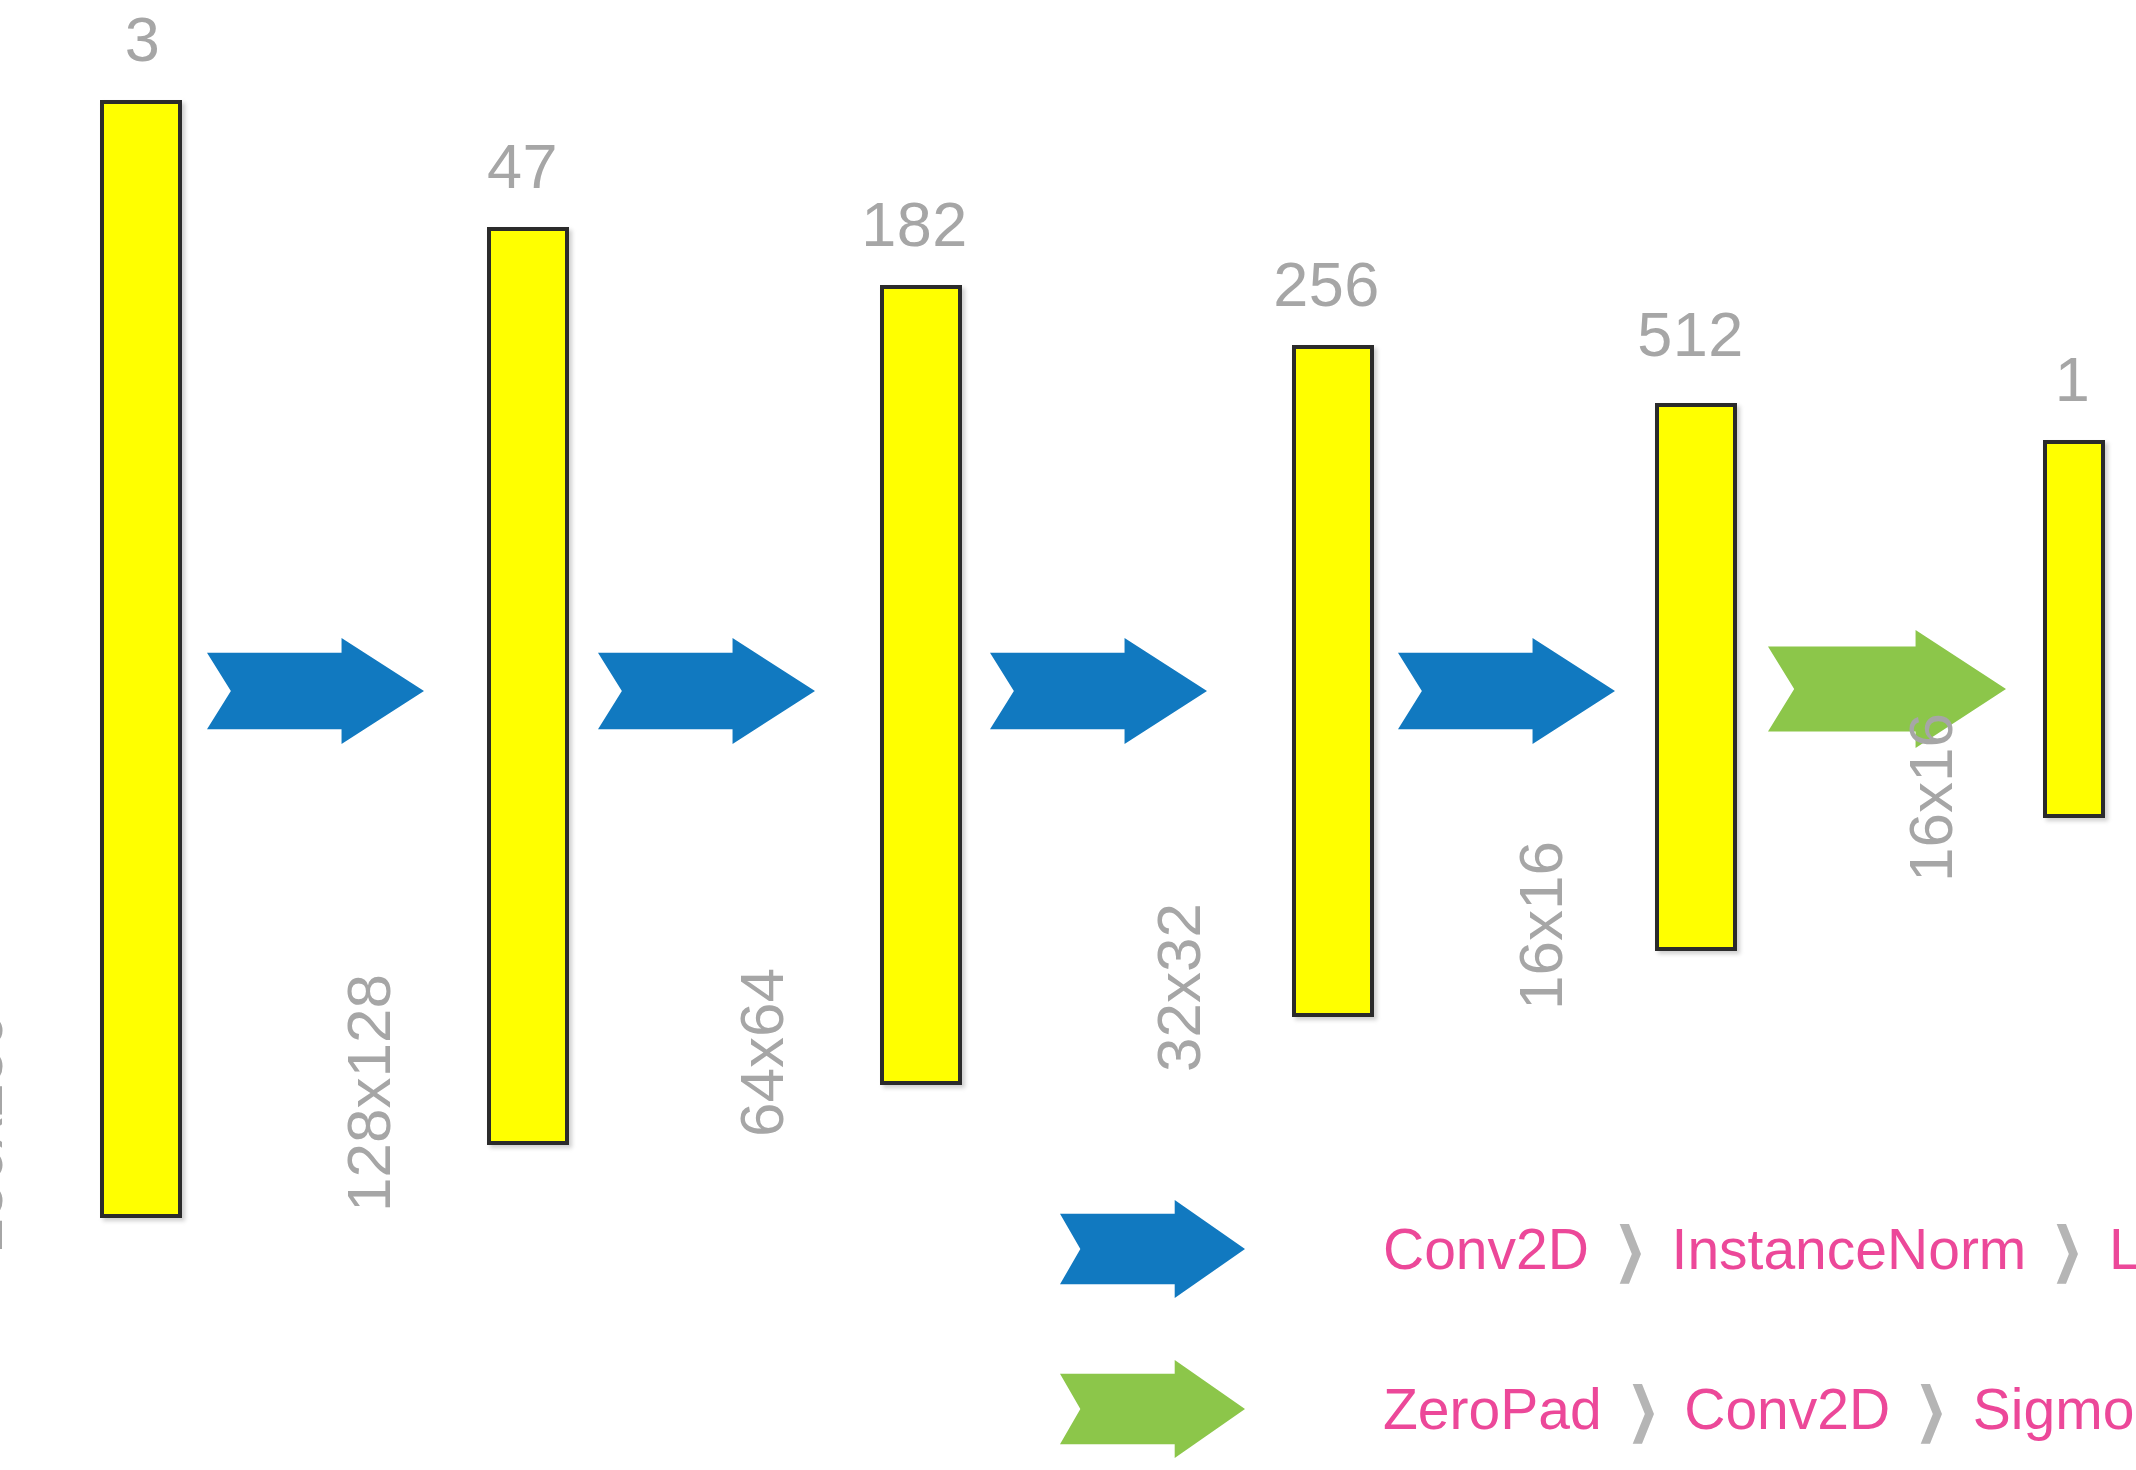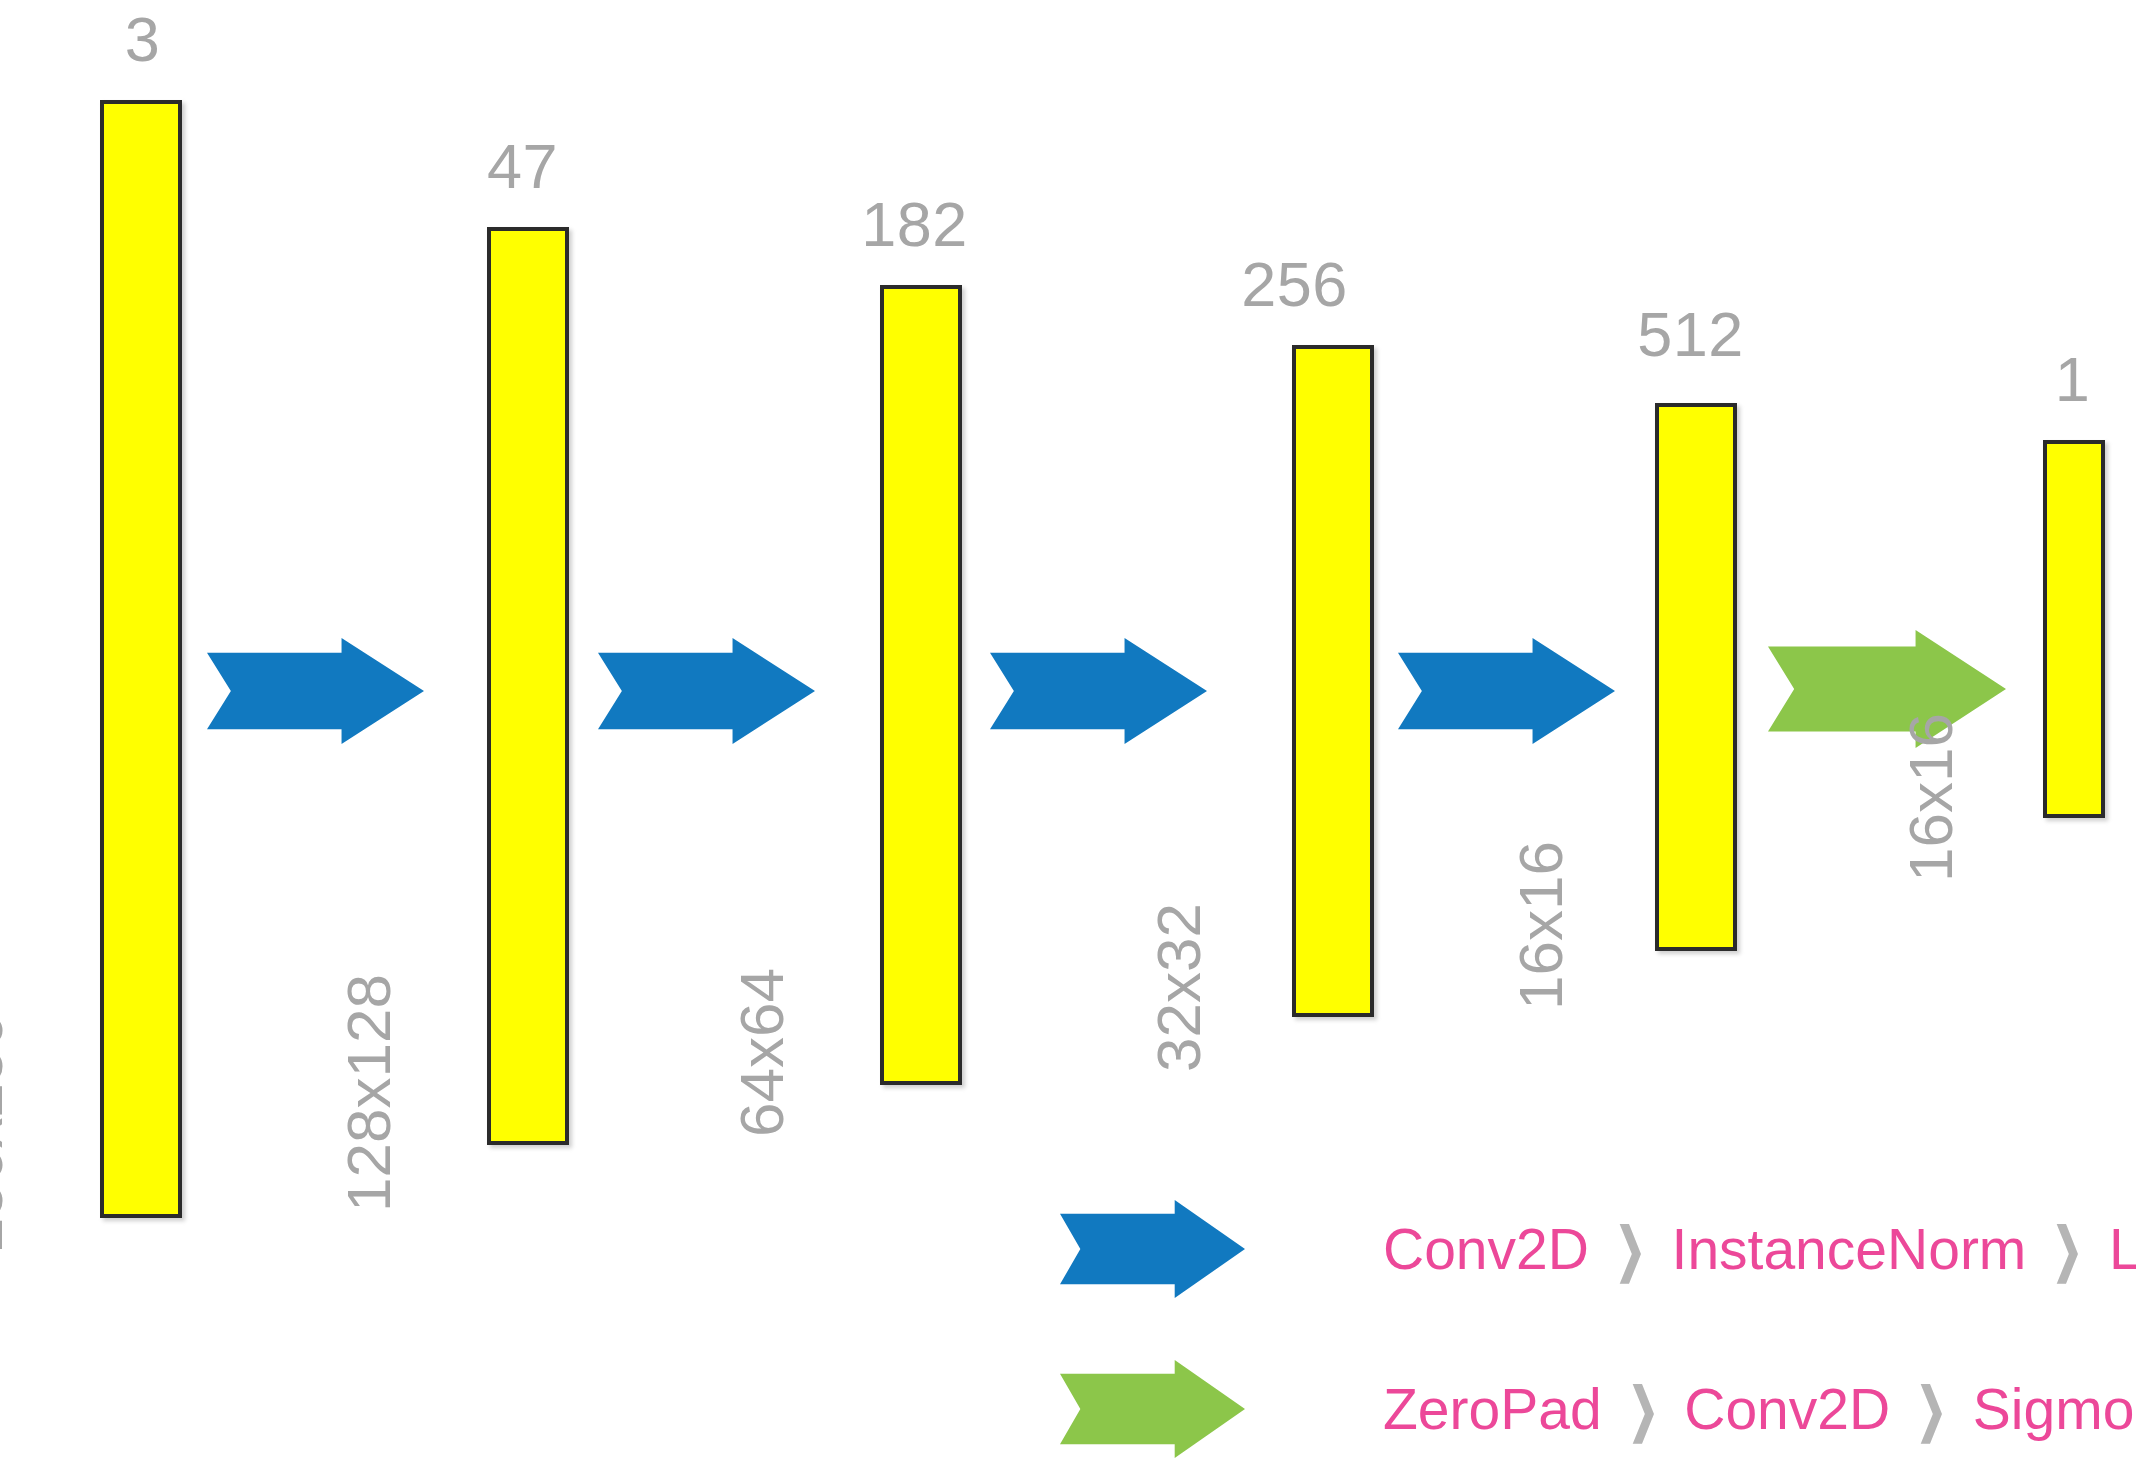--- a/index.html
+++ b/index.html
@@ -95,21 +95,21 @@
   <div class="dim-label" style="left:400px;top:1150px;">128x128</div>
 
   <div class="arrow blue" style="left:598px;top:638px;width:217px;height:106px;"></div>
 
   <div class="ch-label" style="left:832px;top:193px;width:165px;">182</div>
   <div class="bar" style="left:880px;top:285px;width:82px;height:800px;"></div>
   <div class="dim-label" style="left:793px;top:1075px;">64x64</div>
 
   <div class="arrow blue" style="left:990px;top:638px;width:217px;height:106px;"></div>
 
-  <div class="ch-label" style="left:1212px;top:253px;width:165px;">256</div>
+  <div class="ch-label" style="left:1244px;top:253px;width:165px;">256</div>
   <div class="bar" style="left:1292px;top:345px;width:82px;height:672px;"></div>
   <div class="dim-label" style="left:1210px;top:1010px;">32x32</div>
 
   <div class="arrow blue" style="left:1398px;top:638px;width:217px;height:106px;"></div>
 
   <div class="ch-label" style="left:1608px;top:303px;width:165px;">512</div>
   <div class="bar" style="left:1655px;top:403px;width:82px;height:548px;"></div>
   <div class="dim-label" style="left:1572px;top:948px;">16x16</div>
 
   <div class="arrow green" style="left:1768px;top:630px;width:238px;height:118px;"></div>

